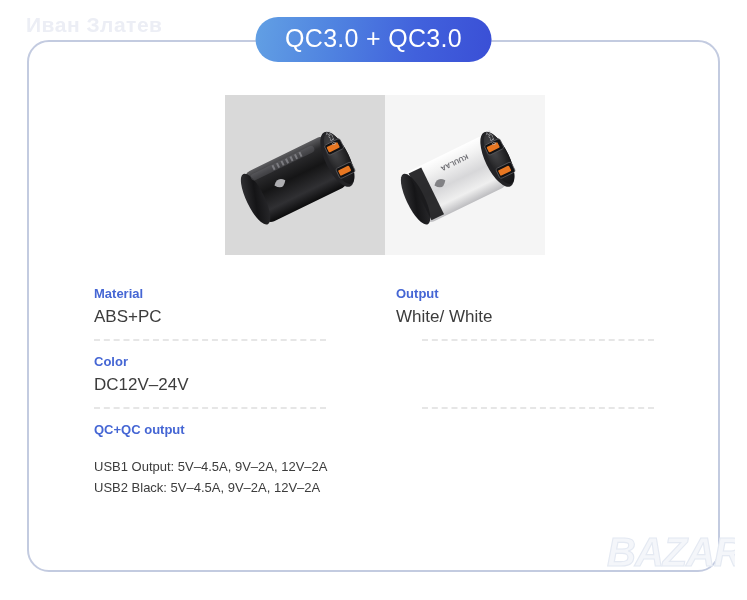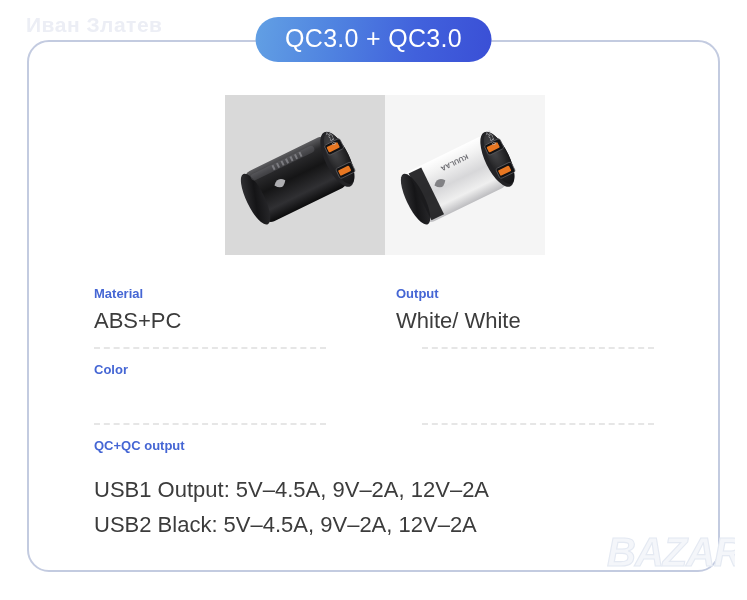--- a/index.html
+++ b/index.html
@@ -121,21 +121,21 @@
   .spec-col.right { padding-left: 22px; padding-right: 0; }
   .spec-label {
     color: #4566d4;
     font-size: 13px;
     font-weight: 700;
     line-height: 1.45;
     white-space: nowrap;
   }
   .spec-value {
     color: #3c3c3c;
-    font-size: 22px;
+    font-size: 17px;
     font-weight: 400;
     line-height: 1.55;
     white-space: nowrap;
   }
   .spec-value.empty { color: transparent; }
   .rule-row {
     display: flex;
     margin: 9px 0 12px 0;
   }
   .rule {
@@ -147,21 +147,21 @@
     height: 0;
     border-top: 2px dashed #e6e6e6;
     margin-right: 48px;
   }
   .rule.right span { margin-left: 48px; margin-right: 0; }
 
   .out-block { margin-top: 2px; }
   .out-block .spec-label { margin-bottom: 16px; }
   .out-line {
     color: #3c3c3c;
-    font-size: 22px;
+    font-size: 13px;
     line-height: 1.62;
     white-space: nowrap;
   }
 </style>
 </head>
 <body>
 
 <div class="wm-seller">Иван Златев</div>
 
 <div class="card"></div>
@@ -277,20 +277,21 @@
         <span></span>
       </div>
     <div class="rule right">
         <span></span>
       </div>
   </div>
 
   <div class="spec-row">
     <div class="spec-col">
       <div class="spec-label">Color</div>
+      <div class="spec-value">DC12V–24V</div>
     </div>
     <div class="spec-col right">
       <div class="spec-label">&nbsp;</div>
       <div class="spec-value empty">&nbsp;</div>
     </div>
   </div>
 
   <div class="rule-row">
     <div class="rule">
         <span></span>

